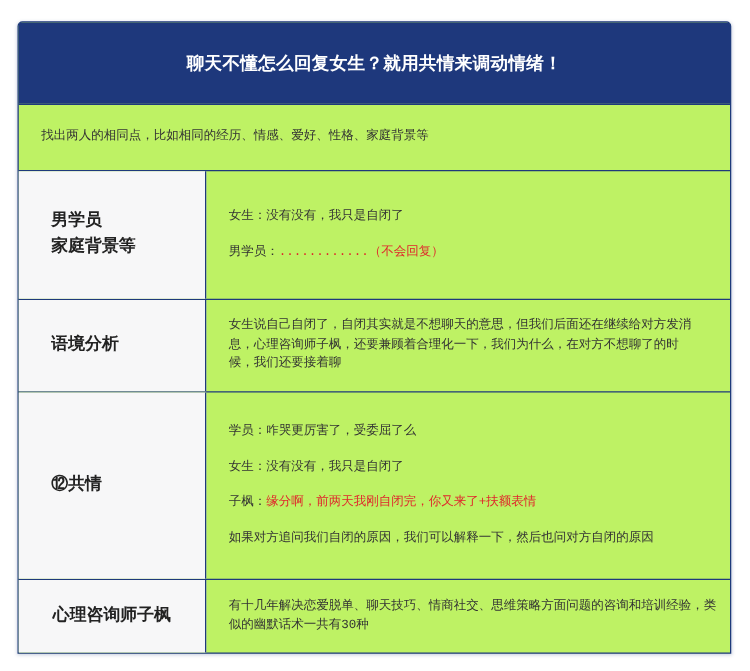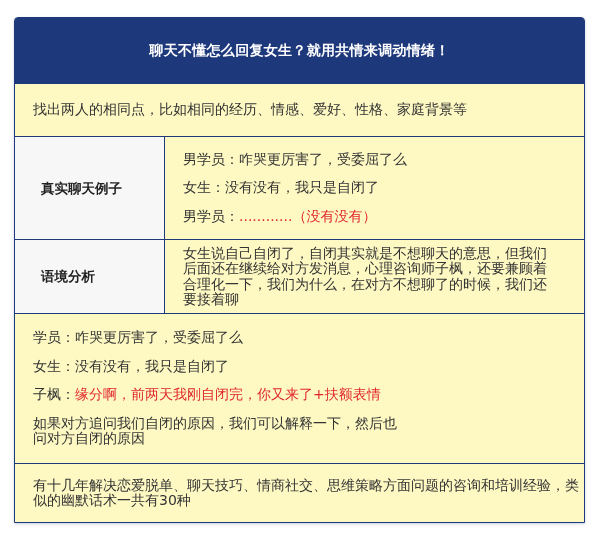--- a/index.html
+++ b/index.html
@@ -1,40 +1,41 @@
 <!DOCTYPE html>
 <html><head>
   <meta charset="utf-8">
   <style>
     html, body { margin: 0; padding: 0; background: #ffffff; }
     body { width: 600px; height: 537px; position: relative; overflow: hidden;
            font-family: "DejaVu Sans", "Liberation Sans", sans-serif; }
     .card {
       position: absolute; left: 14px; top: 17px; width: 571px;
       border: 1.5px solid #1e3a7b; border-radius: 4px 4px 0 0;
-      box-sizing: border-box; background: #fef9c3;
+      box-sizing: border-box; background: #bef264;
       box-shadow: 0 1px 3px rgba(30,58,123,0.25);
+      font-family: Liberation Mono, monospace;
     }
     .header {
       height: 65px; background: #1e387c; color: #ffffff;
       display: flex; align-items: center; justify-content: center;
       font-size: 14px; font-weight: bold; letter-spacing: 0.3px;
       border-radius: 2px 2px 0 0;
     }
     .row { display: flex; border-top: 1.5px solid #1e3a7b; }
     .row:first-of-type { border-top: none; }
     .label {
       width: 150px; flex: none; background: #f7f7f8;
       border-right: 1.5px solid #1e3a7b; box-sizing: border-box;
       display: flex; align-items: center; padding-left: 26px;
       font-size: 13.5px; font-weight: bold; color: #222; line-height: 21px;
     }
     .label.center { justify-content: center; padding-left: 0; }
     .content {
-      flex: 1; padding: 0 5px 0 18px; font-size: 14px; color: #333;
+      flex: 1; padding: 0 5px 0 18px; font-size: 10px; color: #333;
       display: flex; flex-direction: column; justify-content: center;
       line-height: 15.5px;
     }
     .content p { margin: 0; }
     .gap p + p { margin-top: 13px; }
     .red { color: #e0262b; }
     .r1 { height: 52px; }
     .r2 { height: 102px; }
     .r3 { height: 73px; }
     .r4 { height: 149px; }
@@ -49,56 +50,56 @@
 
   <div class="row r1">
     <div class="content">
       <p>找出两人的相同点，比如相同的经历、情感、爱好、性格、家庭背景等</p>
     </div>
   </div>
 
   <div class="row r2">
     <div class="label">
       <div>
-        <div>真实聊天例子</div>
+        <div>男学员</div>
+        <div>家庭背景等</div>
       </div>
     </div>
     <div class="content gap">
       <p>
-        <span>男学员：</span><span>咋哭更厉害了，受委屈了么</span>
-      </p>
-      <p>
         <span>女生：</span><span>没有没有，我只是自闭了</span>
       </p>
       <p>
-        <span>男学员：</span><span class="red">............（没有没有）</span>
+        <span>男学员：</span><span class="red">............（不会回复）</span>
       </p>
     </div>
   </div>
 
   <div class="row r3">
     <div class="label">语境分析</div>
     <div class="content">
       <p class="wrap">女生说自己自闭了，自闭其实就是不想聊天的意思，但我们后面还在继续给对方发消息，心理咨询师子枫，还要兼顾着合理化一下，我们为什么，在对方不想聊了的时候，我们还要接着聊</p>
     </div>
   </div>
 
   <div class="row r4">
+    <div class="label">⑫共情</div>
     <div class="content gap">
       <p>
         <span>学员：</span><span>咋哭更厉害了，受委屈了么</span>
       </p>
       <p>
         <span>女生：</span><span>没有没有，我只是自闭了</span>
       </p>
       <p>
         <span>子枫：</span><span class="red">缘分啊，前两天我刚自闭完，你又来了+扶额表情</span>
       </p>
       <p class="wrap">如果对方追问我们自闭的原因，我们可以解释一下，然后也问对方自闭的原因</p>
     </div>
   </div>
 
   <div class="row r5">
+    <div class="label center">心理咨询师子枫</div>
     <div class="content">
       <p>有十几年解决恋爱脱单、聊天技巧、情商社交、思维策略方面问题的咨询和培训经验，类似的幽默话术一共有30种</p>
     </div>
   </div>
 </div>
 
 </body></html>

